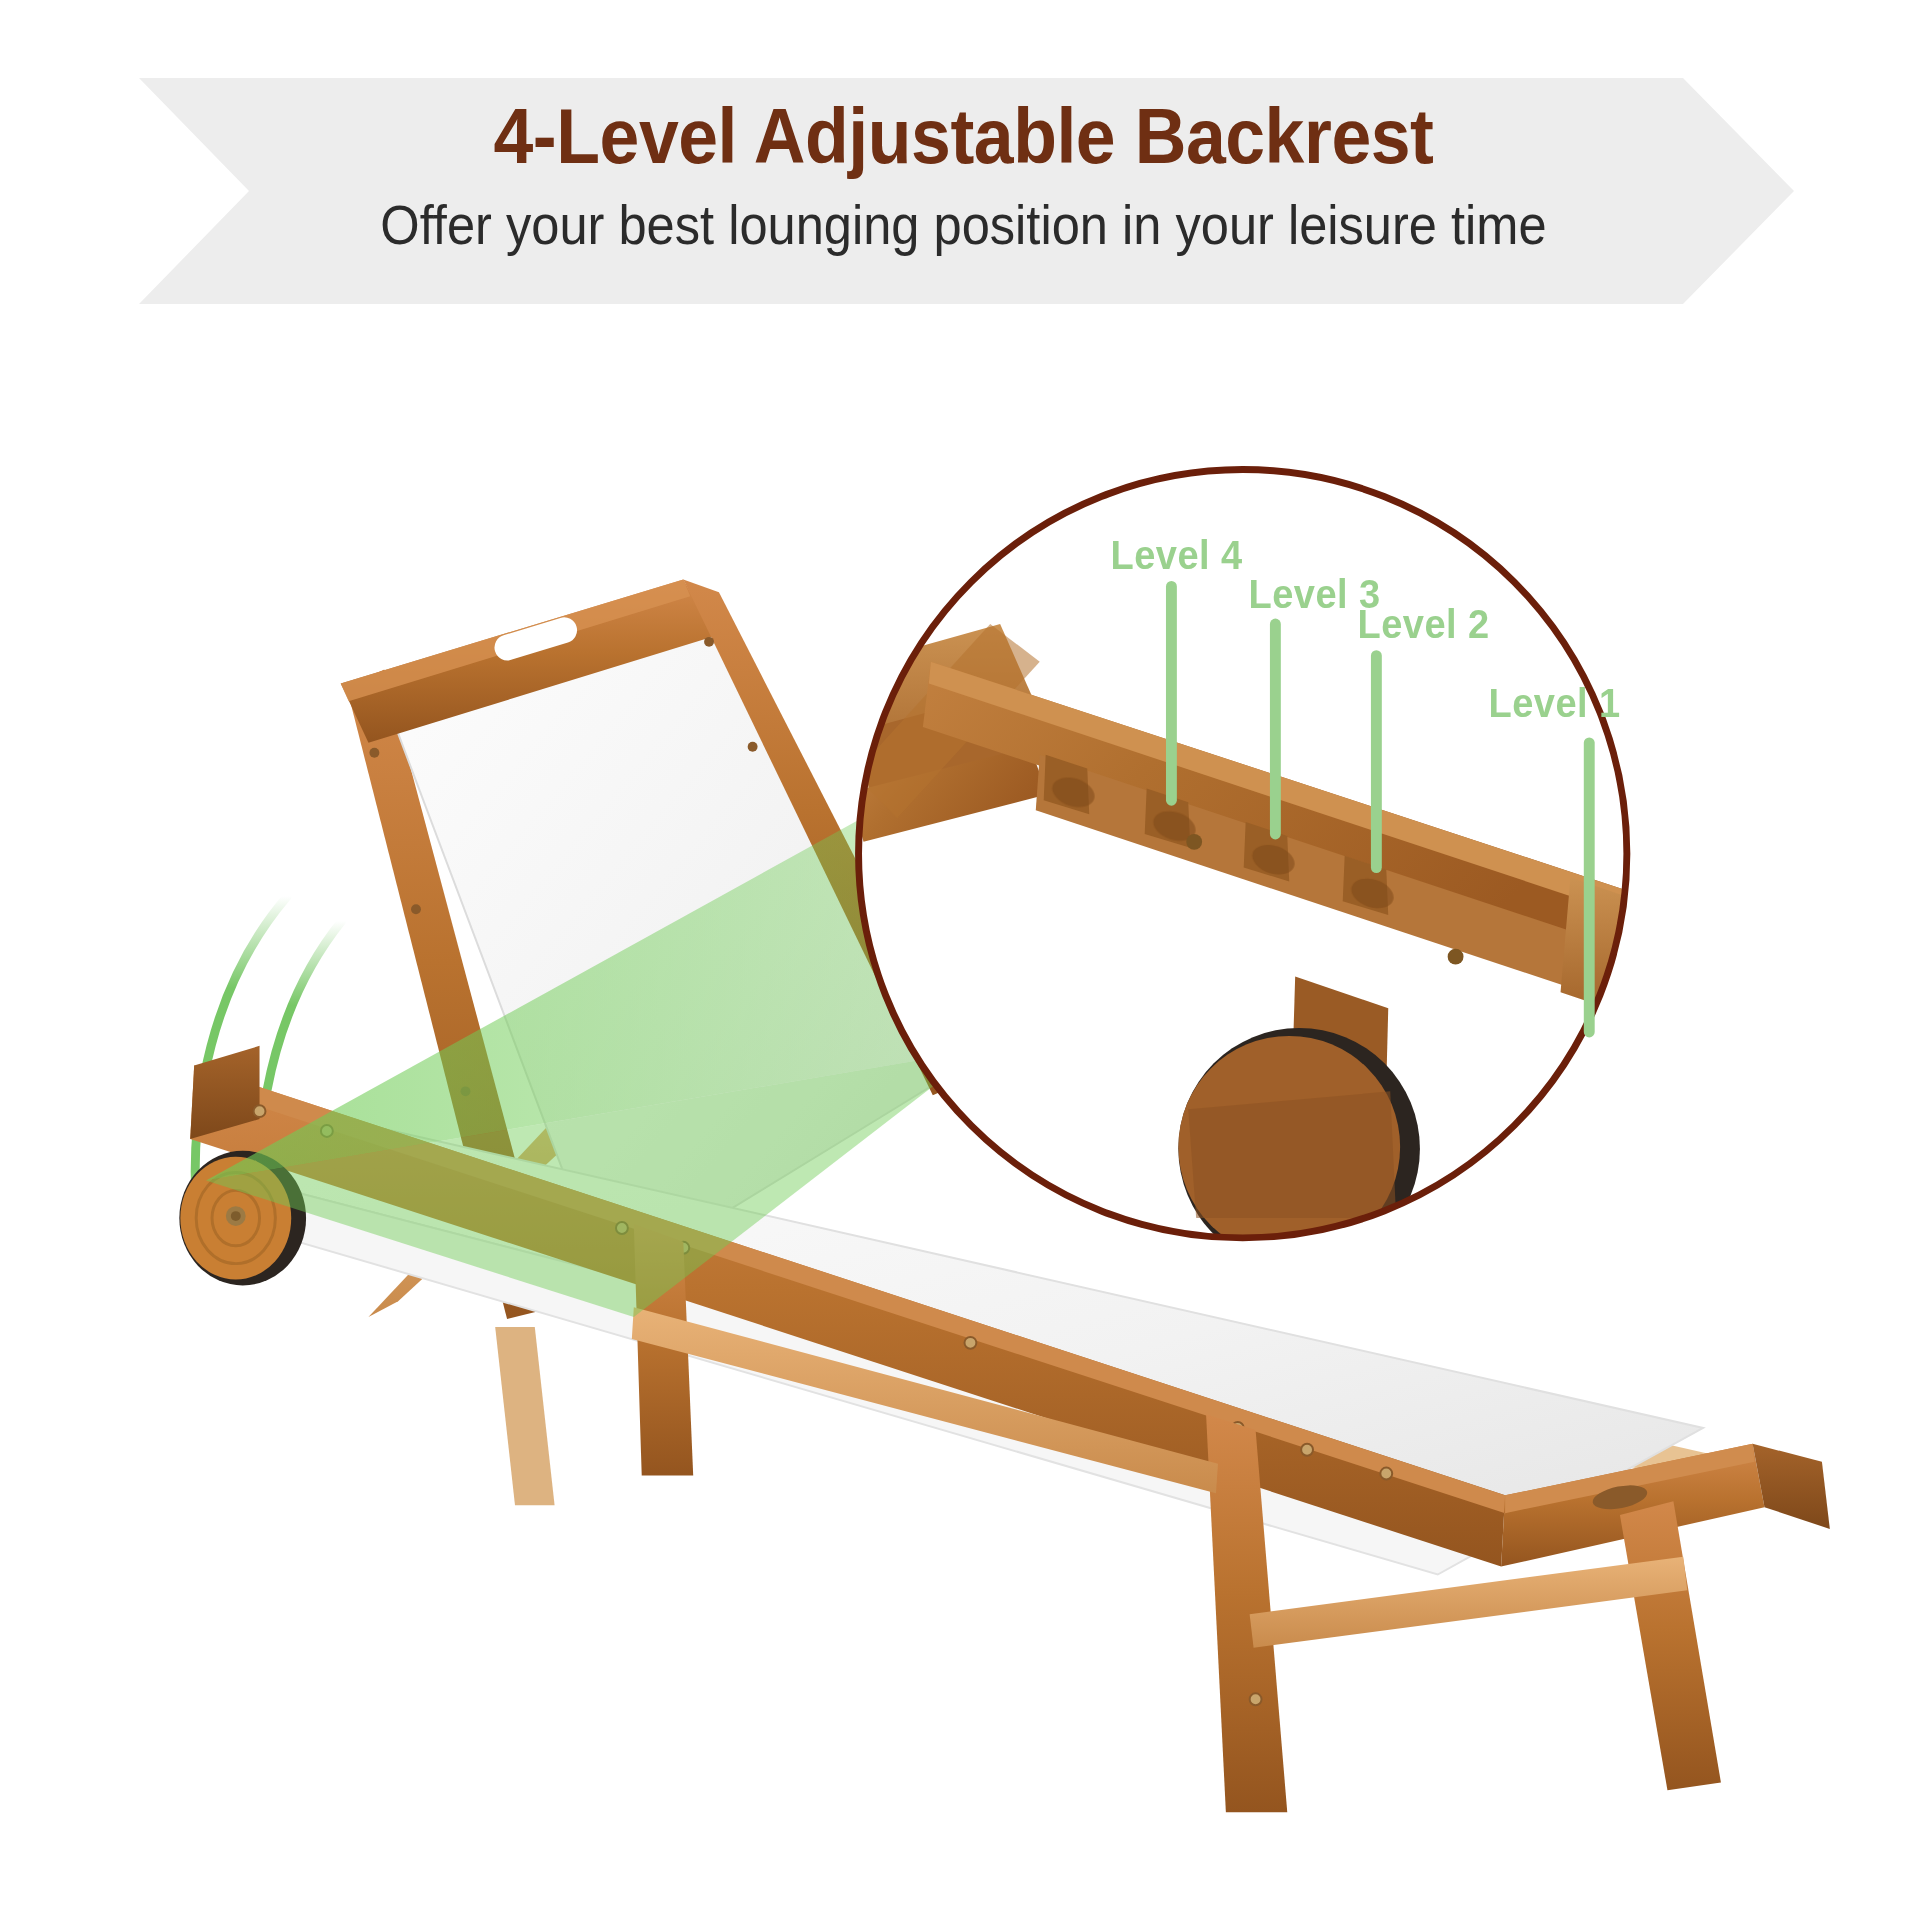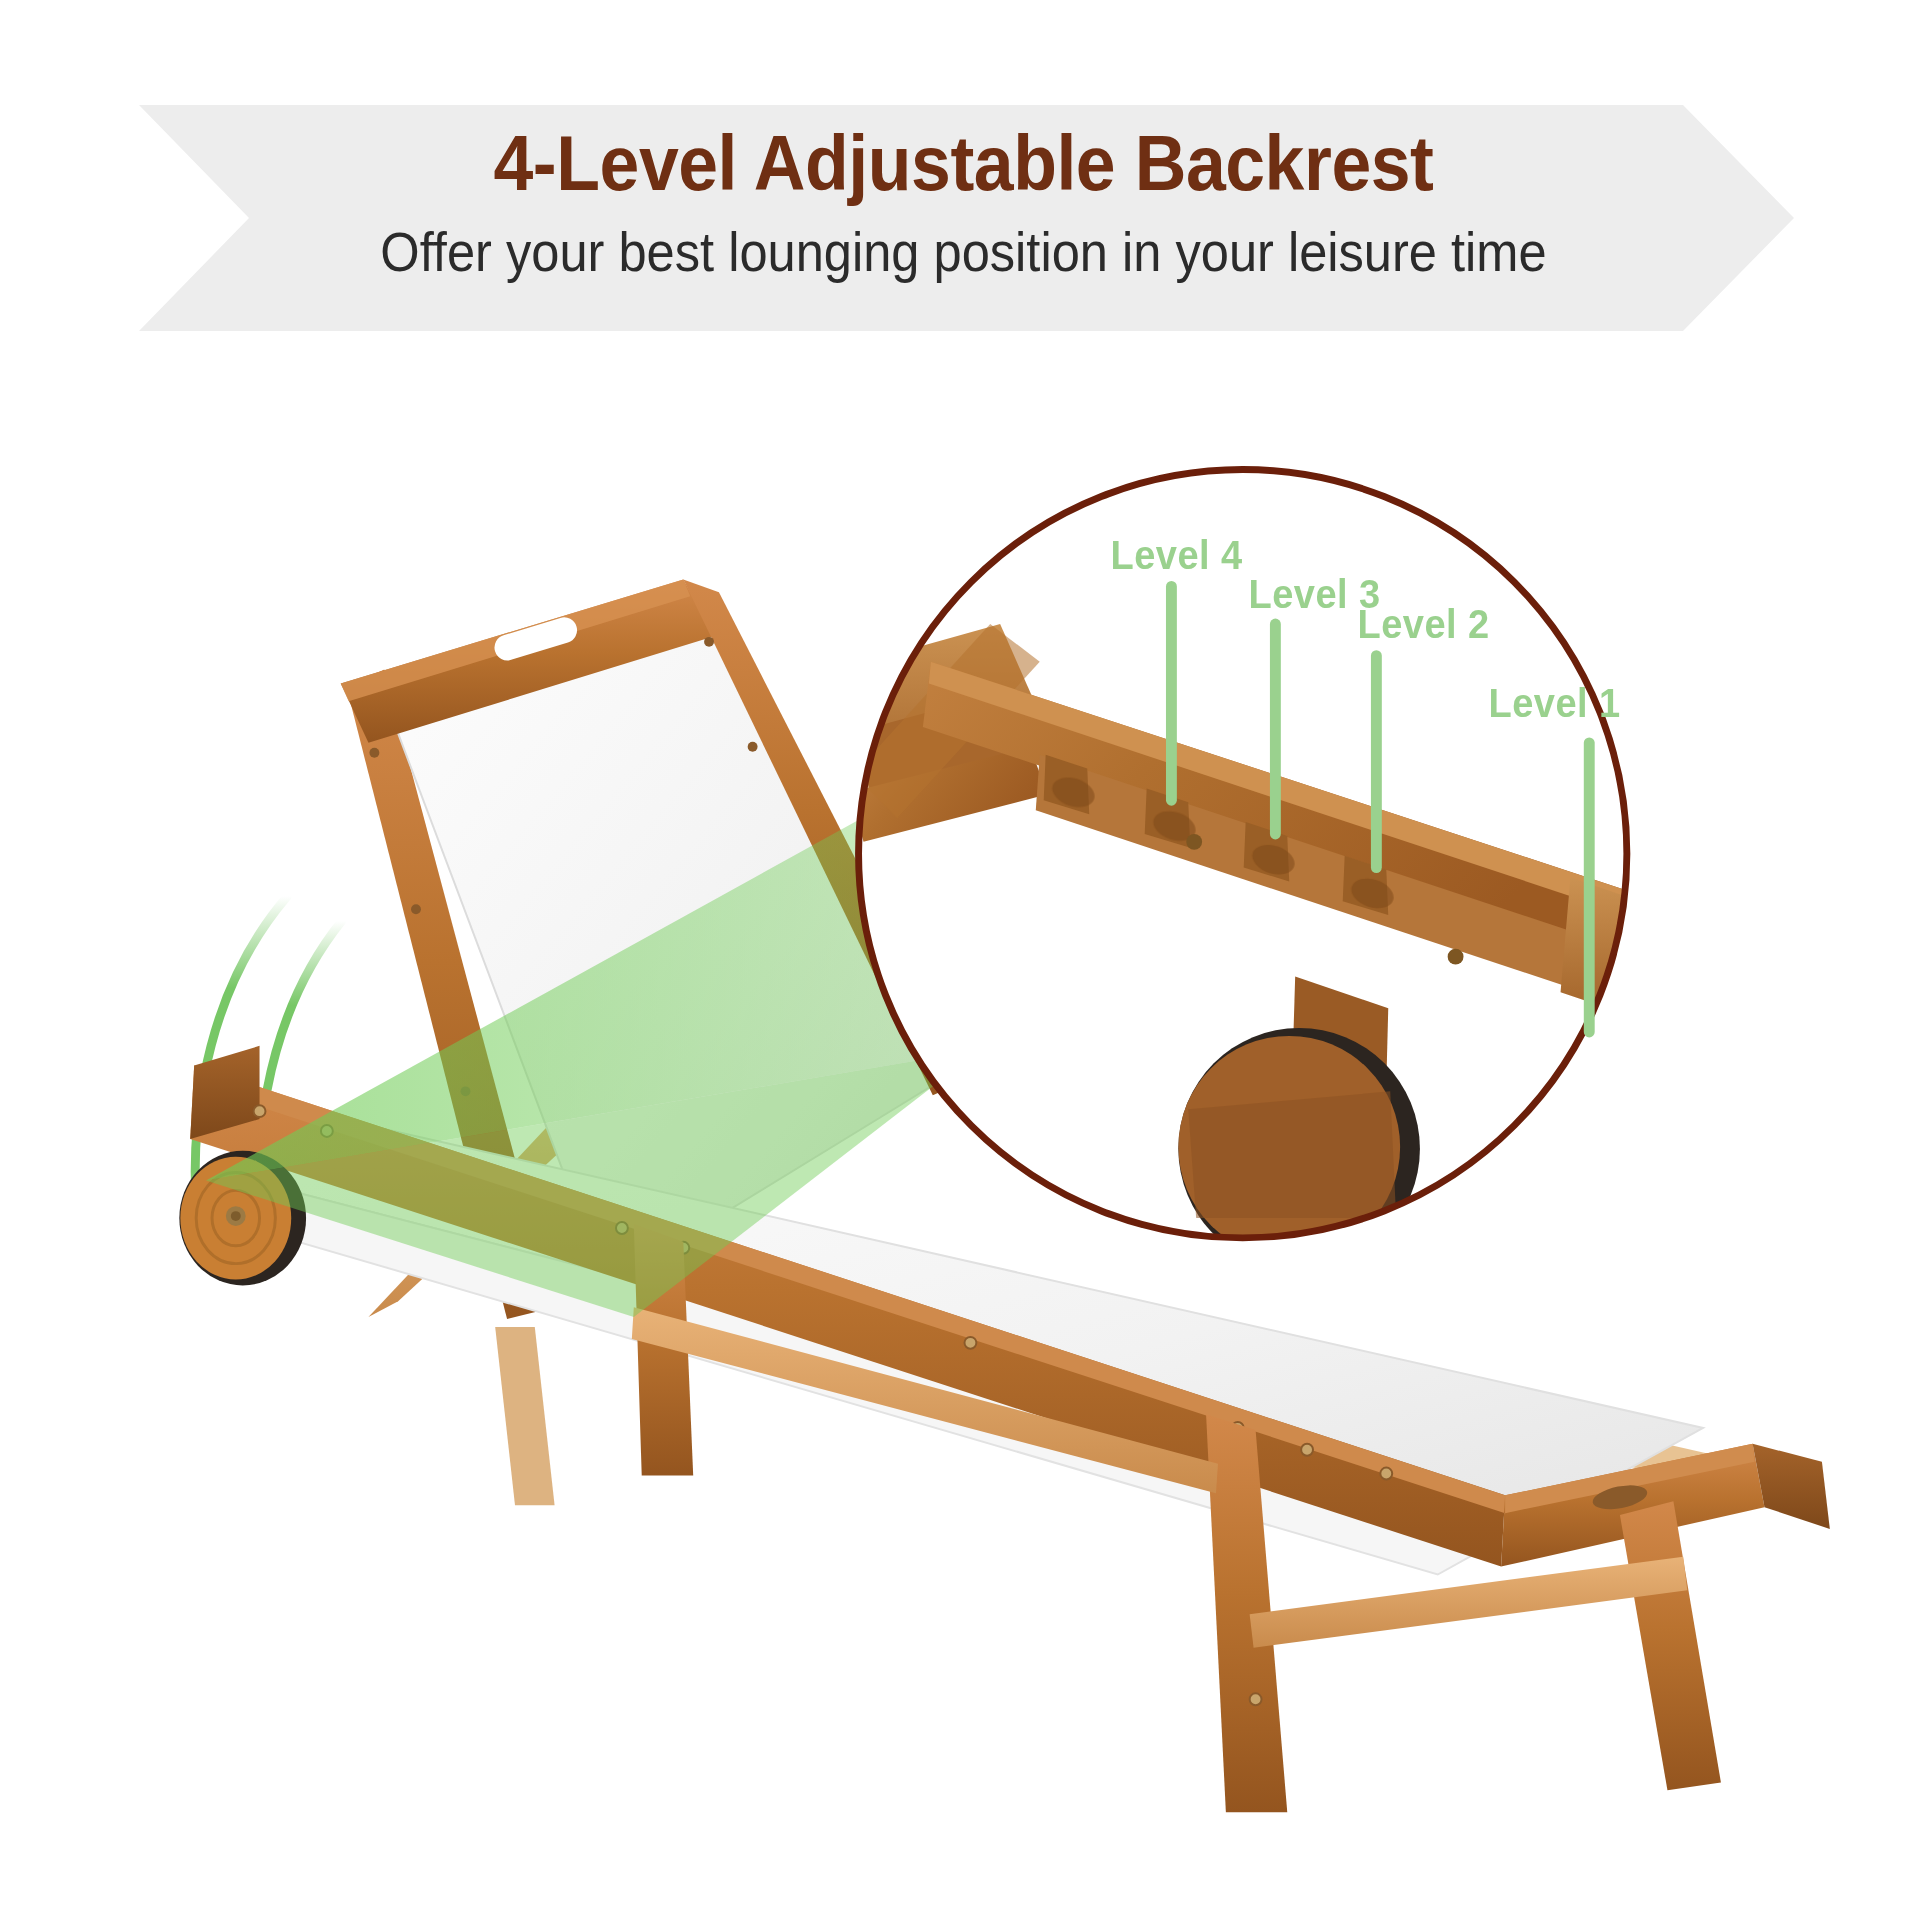--- a/index.html
+++ b/index.html
@@ -7,21 +7,21 @@
     width:1927px;height:1927px;
     background:#ffffff;
     font-family:"Liberation Sans", sans-serif;
     overflow:hidden;
     position:relative;
   }
   #stage{position:absolute;inset:0;width:1927px;height:1927px;}
 
   
   .banner-wrap{
-    position:absolute;left:0;top:105px;width:1927px;height:226px;
+    position:absolute;left:0;top:78px;width:1927px;height:226px;
   }
   .banner-bg{
     position:absolute;inset:0;
     background:#ededed;
     -webkit-clip-path:polygon(
         139px 0px, 1794px 0px, 1927px 0px, 1927px 226px, 1794px 226px,
         1683px 113px, 1794px 0px, 139px 0px, 249px 113px, 139px 226px, 0px 226px, 0px 0px);
     clip-path:polygon(
         139px 0, 1683px 0, 1794px 113px, 1683px 226px, 139px 226px, 249px 113px);
   }

